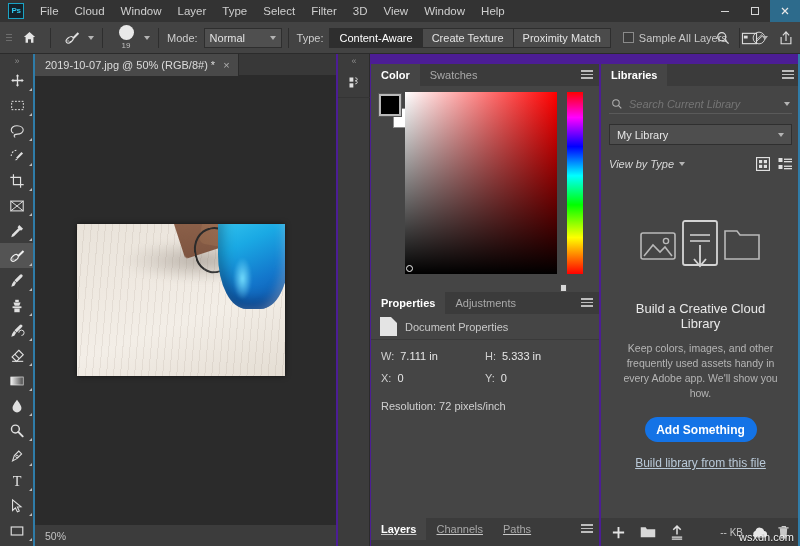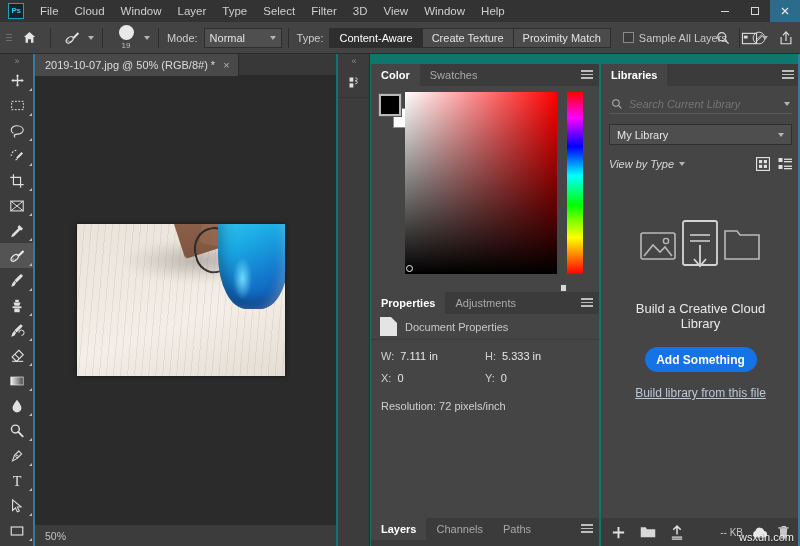--- a/index.html
+++ b/index.html
@@ -4,21 +4,21 @@
 <style>
   * { margin:0; padding:0; box-sizing:border-box; }
   html,body { width:800px; height:546px; overflow:hidden; }
   body {
     font-family:"Liberation Sans", sans-serif;
     background:#323232;
     color:#c8c8c8;
     font-size:11px;
     -webkit-font-smoothing:antialiased;
   }
-  .app { position:relative; width:800px; height:546px; background:#0f766e; }
+  .app { position:relative; width:800px; height:546px; background:#4c1d95; }
 
   
   .titlebar {
     position:absolute; left:0; top:0; width:800px; height:22px;
     background:#333333; display:flex; align-items:center;
   }
   .ps-logo {
     width:16px; height:16px; margin-left:8px; margin-right:8px;
     border:1px solid #1ba3c4; background:#14222a; color:#2fc7ee;
     font-size:8px; font-weight:bold; line-height:14px; text-align:center;
@@ -243,20 +243,21 @@
   }
   .props-row { display:flex; padding:0 10px; margin-top:10px; font-size:11px; color:#cfcfcf; }
   .props-cell { width:50%; display:flex; gap:6px; }
   .props-cell .k { color:#cfcfcf; }
   .props-cell .v { color:#e7e7e7; }
   .props-res { padding:0 10px; margin-top:16px; font-size:11px; color:#cfcfcf; }
 
   .dock-layers {
     position:absolute; left:371px; top:518px; width:228px; height:28px;
     background:#3b3b3b;
+    text-decoration:underline;
   }
   .layers-tabs { height:22px; display:flex; position:relative; }
 
   .dock-lib {
     position:absolute; left:601px; top:64px; width:199px; height:454px;
     background:#454545;
   }
   .lib-search {
     margin:8px 8px 0 8px; height:20px; background:#454545; border-bottom:1px solid #5a5a5a;
     display:flex; align-items:center; gap:6px; padding:0 2px;
@@ -756,20 +757,21 @@
           <rect x="2" y="18" width="34" height="26" rx="2" fill="none" stroke="#b9b9b9" stroke-width="1.6"></rect>
           <circle cx="27" cy="26" r="2.6" fill="none" stroke="#b9b9b9" stroke-width="1.4"></circle>
           <path d="M5 41 L14 30 L21 37 L26 32 L33 41" fill="none" stroke="#b9b9b9" stroke-width="1.6"></path>
           <rect x="44" y="6" width="34" height="44" rx="2" fill="none" stroke="#d4d4d4" stroke-width="1.8"></rect>
           <path d="M51 20 L71 20 M51 26 L71 26" stroke="#d4d4d4" stroke-width="1.6"></path>
           <path d="M61 30 L61 50 M55 44 L61 51 L67 44" fill="none" stroke="#d4d4d4" stroke-width="1.8"></path>
           <path d="M86 16 L98 16 L101 20 L120 20 L120 44 L86 44 Z" fill="none" stroke="#b9b9b9" stroke-width="1.6"></path>
         </svg>
       </div>
       <div class="lib-title">Build a Creative Cloud Library</div>
+      <div class="lib-desc">Keep colors, images, and other frequently used assets handy in every Adobe app. We'll show you how.</div>
       <div class="lib-btn">Add Something</div>
       <div class="lib-link">Build library from this file</div>
     </div>
   </div>
 
   <div class="dock-bottombar">
     <span>
       <svg width="15" height="15" viewBox="0 0 16 16">
           <path d="M8 2 L8 14 M2 8 L14 8" stroke="#e3e3e3" stroke-width="2"></path>
         </svg>

